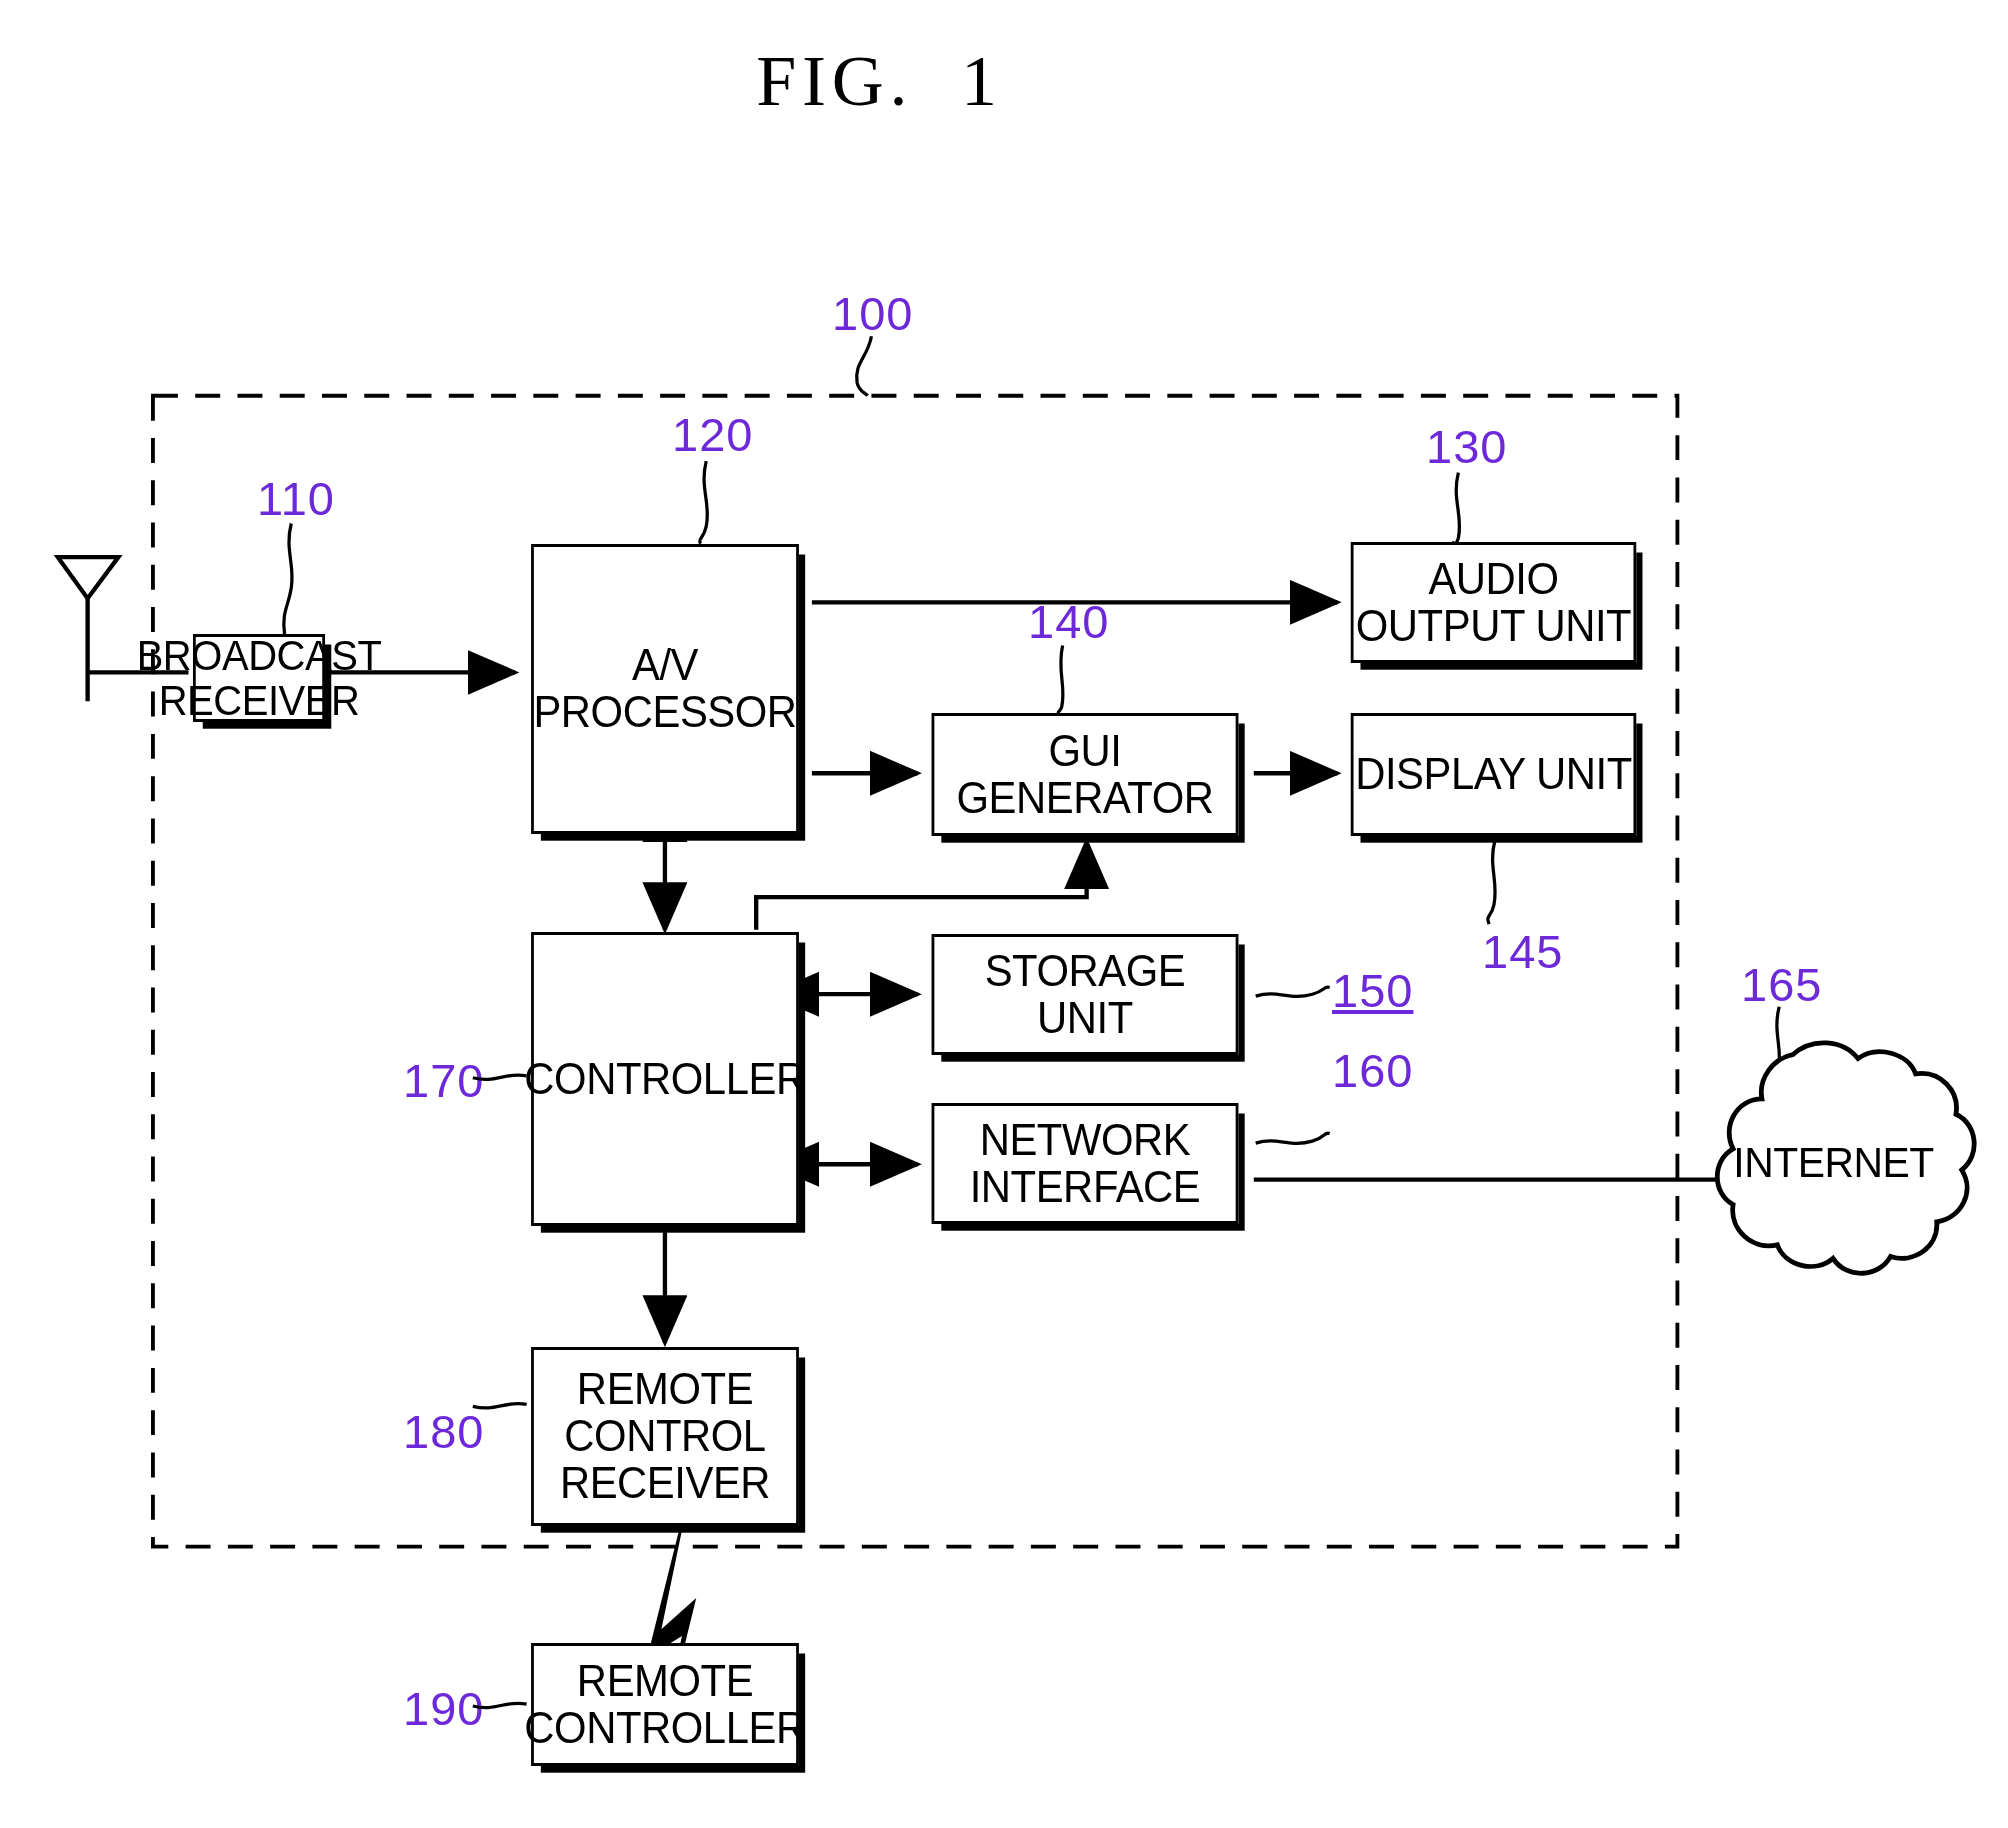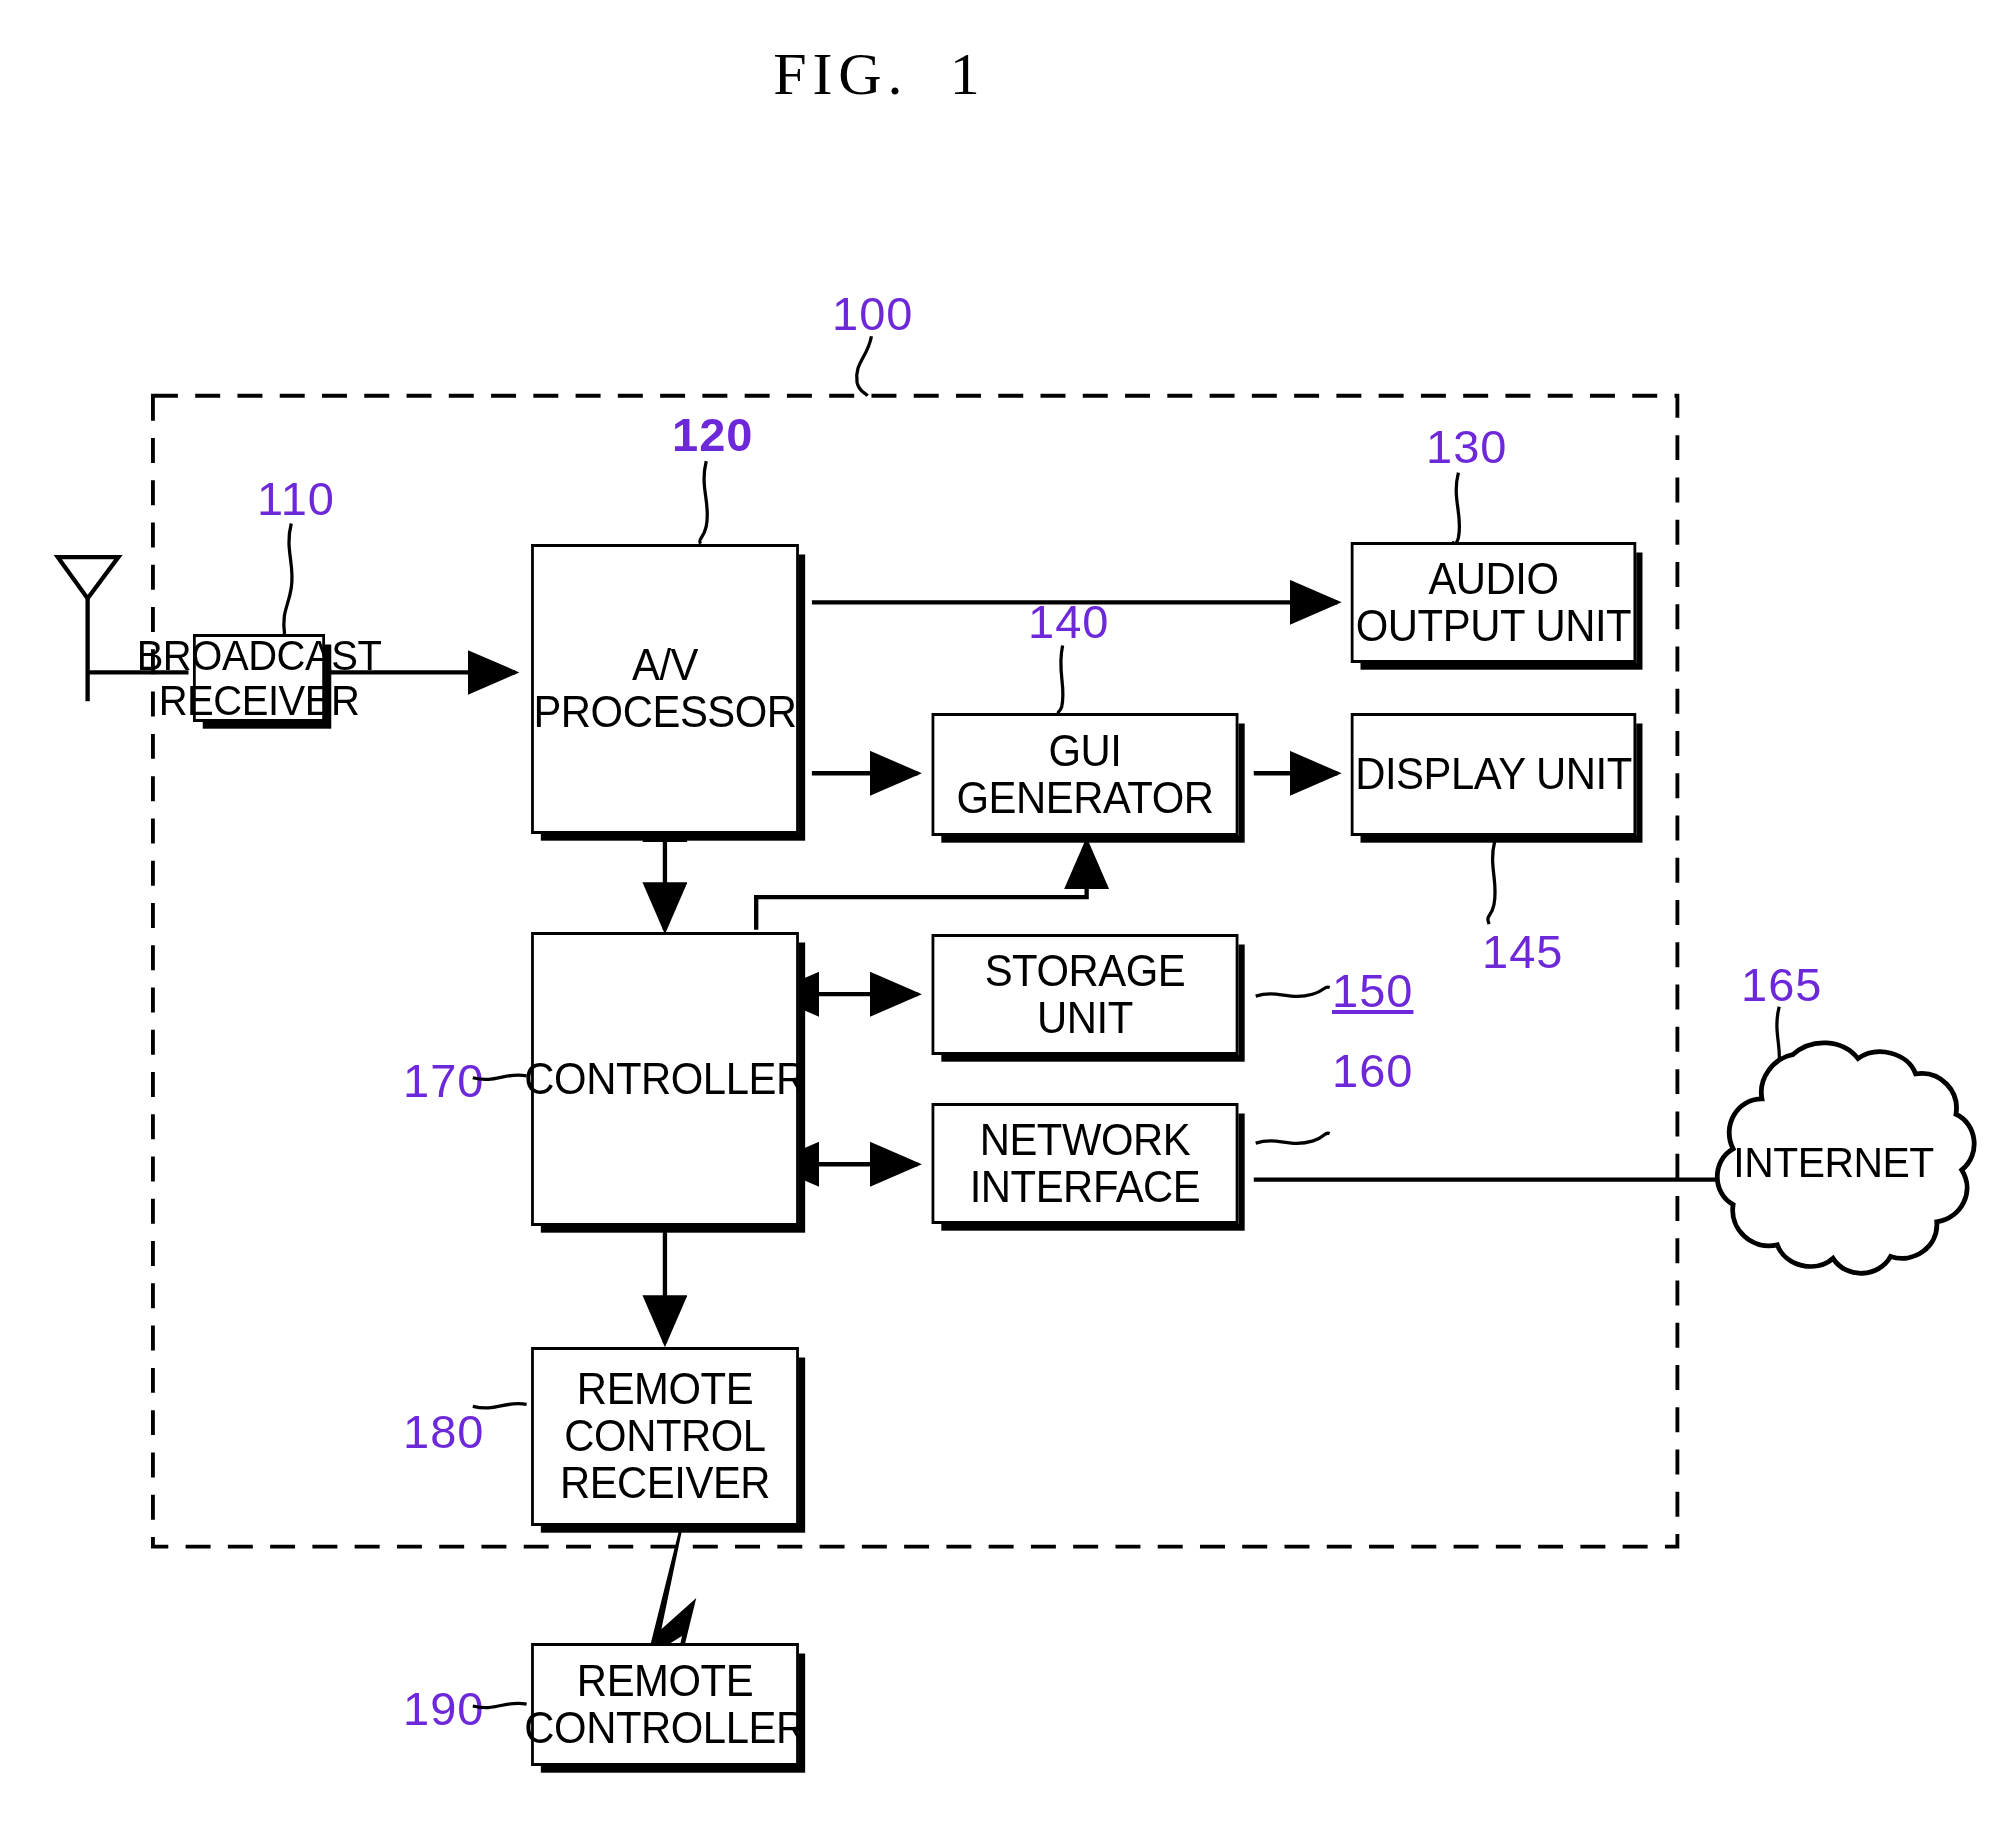--- a/index.html
+++ b/index.html
@@ -15,21 +15,21 @@
     font-family: "Liberation Sans", sans-serif;
     overflow: hidden;
   }
   #fig-title {
     position: absolute;
     left: 0;
     top: 40px;
     width: 1759px;
     text-align: center;
     font-family: "Liberation Serif", serif;
-    font-size: 60px;
+    font-size: 72px;
     letter-spacing: 5.8px;
     color: #000;
     white-space: pre;
   }
   svg.layer {
     position: absolute;
     left: 0;
     top: 0;
     width: 2009px;
     height: 1828px;
@@ -219,21 +219,21 @@
 
   <div class="box" style="left:521px; top:1643px; width:288px; height:123px;">
     <span class="lbl">REMOTE
 CONTROLLER</span>
   </div>
 
   <div id="cloud-label">INTERNET</div>
 
   <div class="ref" style="left:832px; top:286px;">100</div>
   <div class="ref" style="left:257px; top:471px;">110</div>
-  <div class="ref" style="left:672px; top:407px;font-weight:bold;">120</div>
+  <div class="ref" style="left:672px; top:407px;">120</div>
   <div class="ref" style="left:1426px; top:419px;">130</div>
   <div class="ref" style="left:1028px; top:594px;">140</div>
   <div class="ref" style="left:1482px; top:924px;">145</div>
   <div class="ref" style="left:1332px; top:963px;text-decoration:underline;">150</div>
   <div class="ref" style="left:1332px; top:1043px;">160</div>
   <div class="ref" style="left:1741px; top:957px;text-align:right;">165</div>
   <div class="ref" style="left:403px; top:1053px;">170</div>
   <div class="ref" style="left:403px; top:1381px;margin-top:23px;">180</div>
   <div class="ref" style="left:403px; top:1681px;">190</div>
 

